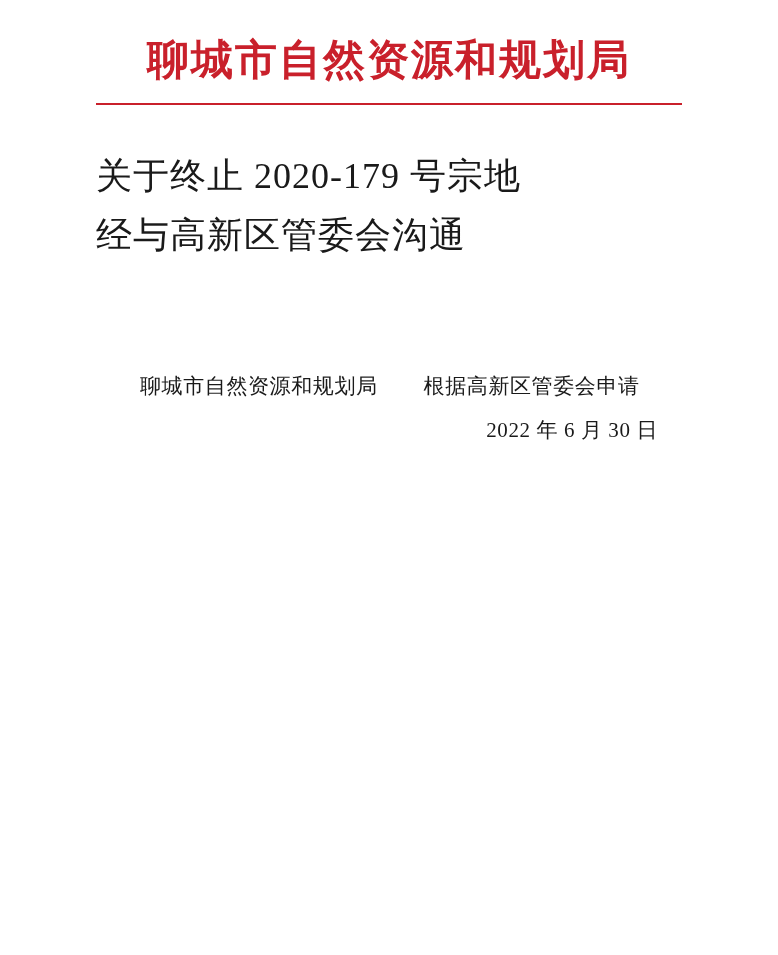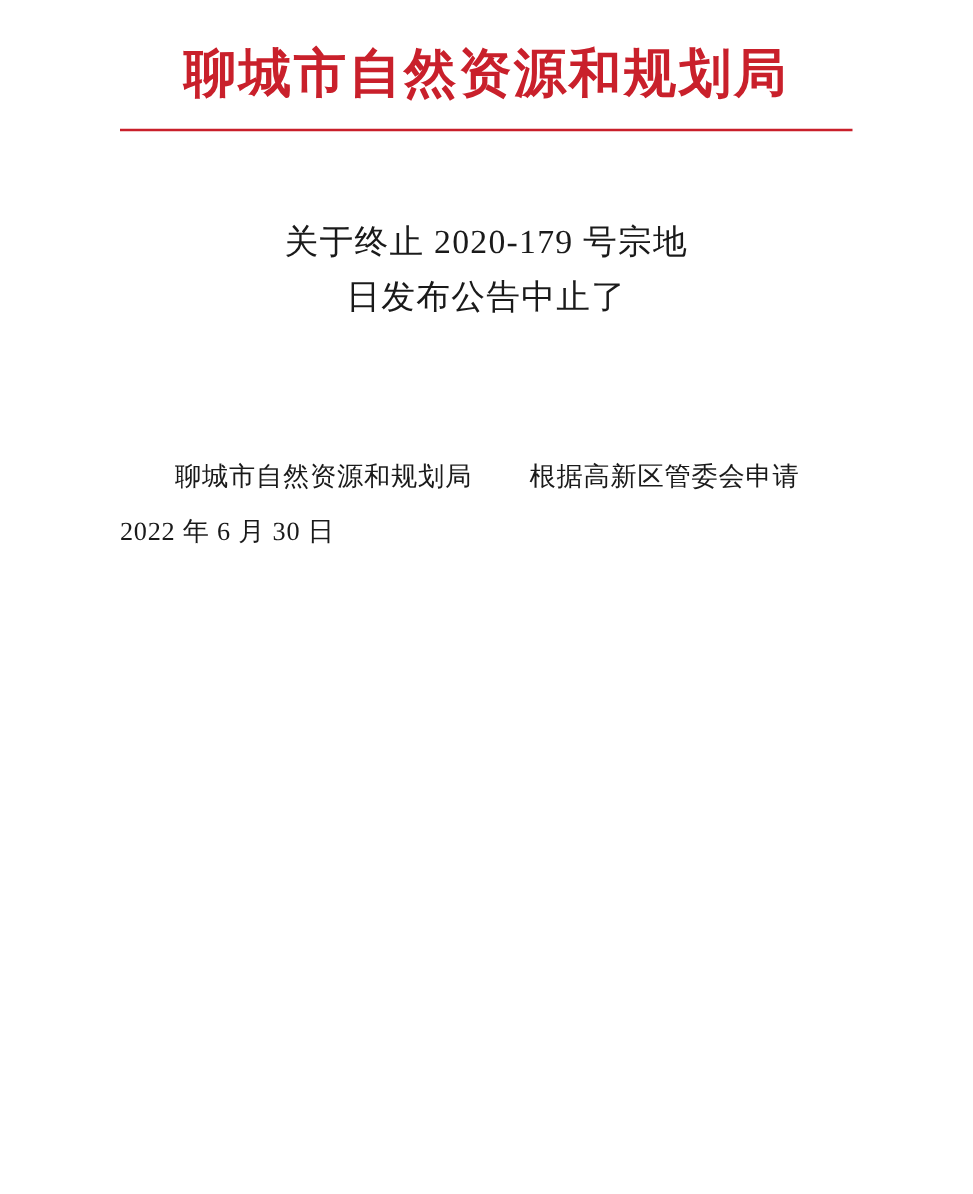--- a/index.html
+++ b/index.html
@@ -37,23 +37,23 @@
     white-space: nowrap;
   }
   .letterhead-rule {
     margin-top: 16px;
     height: 2px;
     background: #c9202b;
     width: 100%;
   }
   
   .doc-title {
-    margin-top: 66px;
-    text-align: center;
-    font-size: 27px;
+    margin-top: 42px;
+    text-align: left;
+    font-size: 36px;
     line-height: 1.65;
     color: #1a1a1a;
     letter-spacing: 1px;
   }
   .doc-title-line {
     display: block;
   }
   
   .body-text {
     margin-top: 40px;
@@ -77,38 +77,38 @@
     color: #1a1a1a;
   }
   .sig-row {
     display: flex;
     justify-content: flex-start;
     gap: 46px;
     padding-left: 44px;
   }
   .sig-date-row {
     display: flex;
-    justify-content: flex-start;
+    justify-content: flex-end;
     padding-right: 24px;
     margin-top: 2px;
   }
 </style>
 </head>
 <body>
 
 <div class="page">
 
   <div class="letterhead">
     <div class="letterhead-title">聊城市自然资源和规划局</div>
     <div class="letterhead-rule"></div>
   </div>
 
   <div class="doc-title">
     <span class="doc-title-line">关于终止 2020-179 号宗地</span>
-    <span class="doc-title-line">日发布公告中止了</span>
+    <span class="doc-title-line">经与高新区管委会沟通</span>
   </div>
 
 
   <div class="signature">
     <div class="sig-row">
       <span>聊城市自然资源和规划局</span>
       <span>根据高新区管委会申请</span>
     </div>
     <div class="sig-date-row">
       <span>2022 年 6 月 30 日</span>

